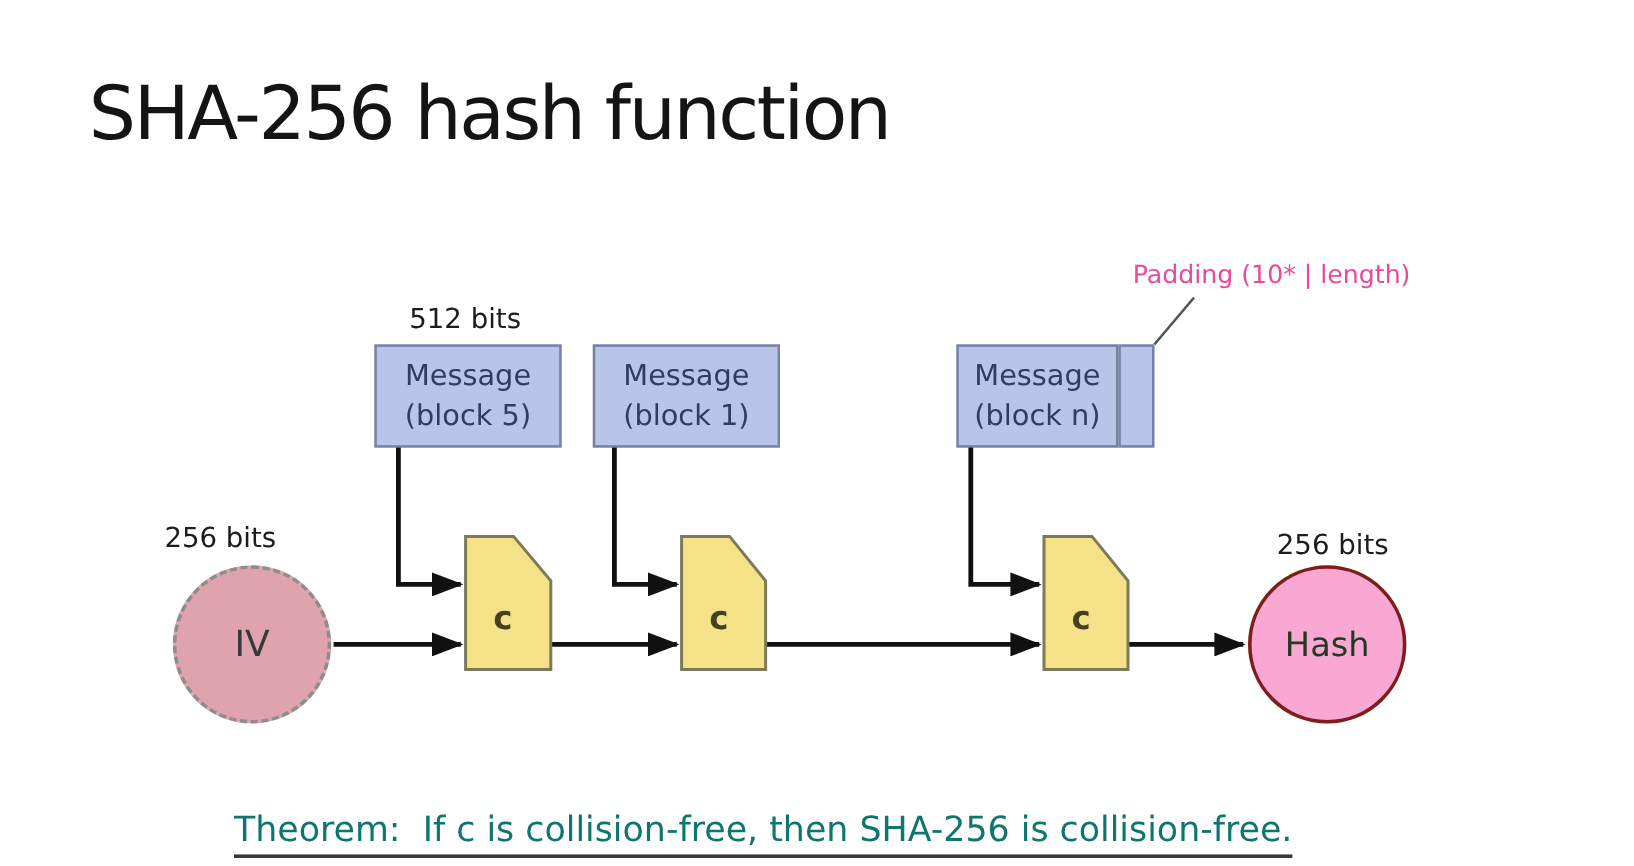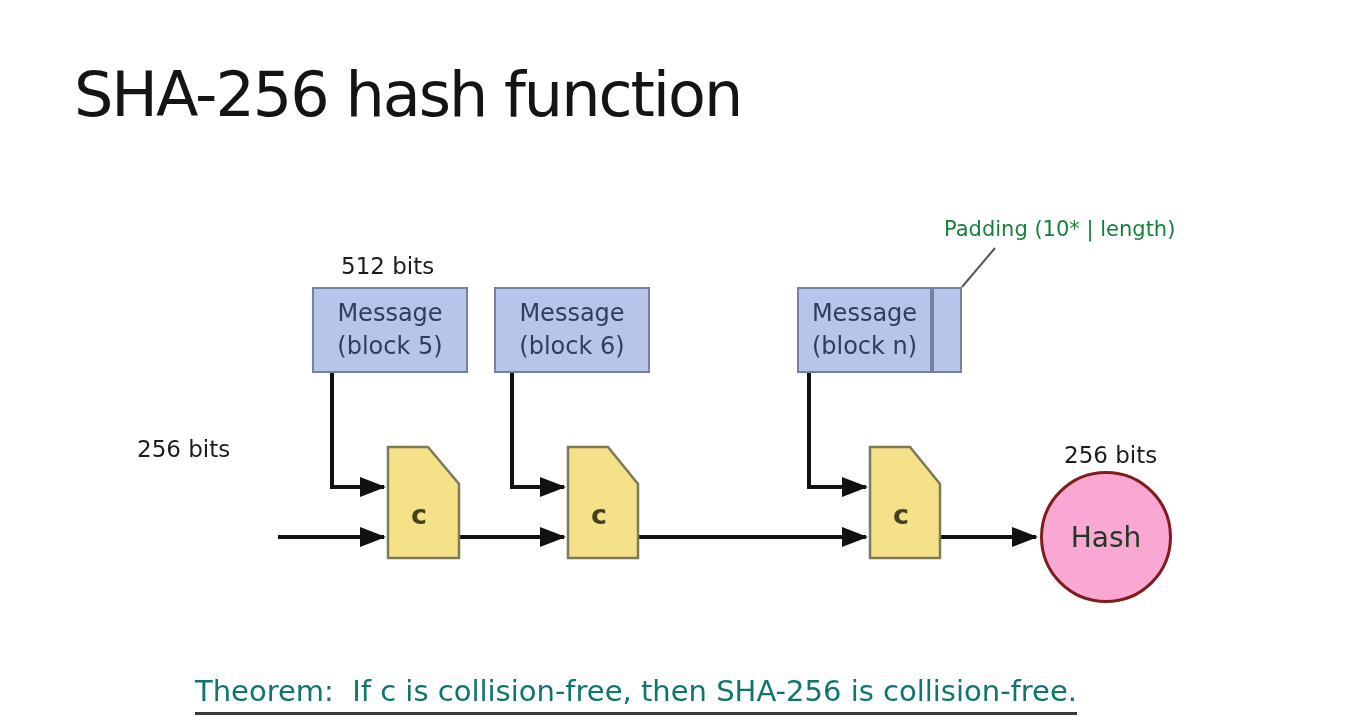--- a/index.html
+++ b/index.html
@@ -43,21 +43,21 @@
     white-space: nowrap;
   }
   .lbl-512 { left: 341px; top: 253px; }
   .lbl-256-left { left: 137px; top: 436px; }
   .lbl-256-right { left: 1064px; top: 442px; }
   .padding-label {
     position: absolute;
     left: 944px;
     top: 217px;
     font-size: 21px;
-    color: #15803d;
+    color: #ec4899;
     white-space: nowrap;
   }
   .msg-block {
     position: absolute;
     top: 287px;
     height: 86px;
     background: #b8c5ea;
     border: 2px solid #76809f;
     box-sizing: border-box;
     display: flex;
@@ -144,29 +144,32 @@
   <div class="size-label lbl-256-right">256 bits</div>
 
   <div class="padding-label">Padding (10* | length)</div>
 
   <div class="msg-block msg-1">
     <span>Message</span>
     <span>(block 5)</span>
   </div>
   <div class="msg-block msg-2">
     <span>Message</span>
-    <span>(block 6)</span>
+    <span>(block 1)</span>
   </div>
   <div class="msg-block msg-n">
     <span>Message</span>
     <span>(block n)</span>
   </div>
 
   <div class="padding-rect"></div>
 
+  <div class="node-circle iv-circle">
+    <span>IV</span>
+  </div>
   <div class="node-circle hash-circle">
     <span>Hash</span>
   </div>
 
   <svg class="overlay" viewBox="0 0 1362 722" xmlns="http://www.w3.org/2000/svg">
     <defs>
       <marker id="arrowhead" markerWidth="6.5" markerHeight="5" refX="6" refY="2.5" orient="auto" markerUnits="strokeWidth">
         <path d="M0,0 L6.5,2.5 L0,5 Z" fill="#111111"></path>
       </marker>
     </defs>

